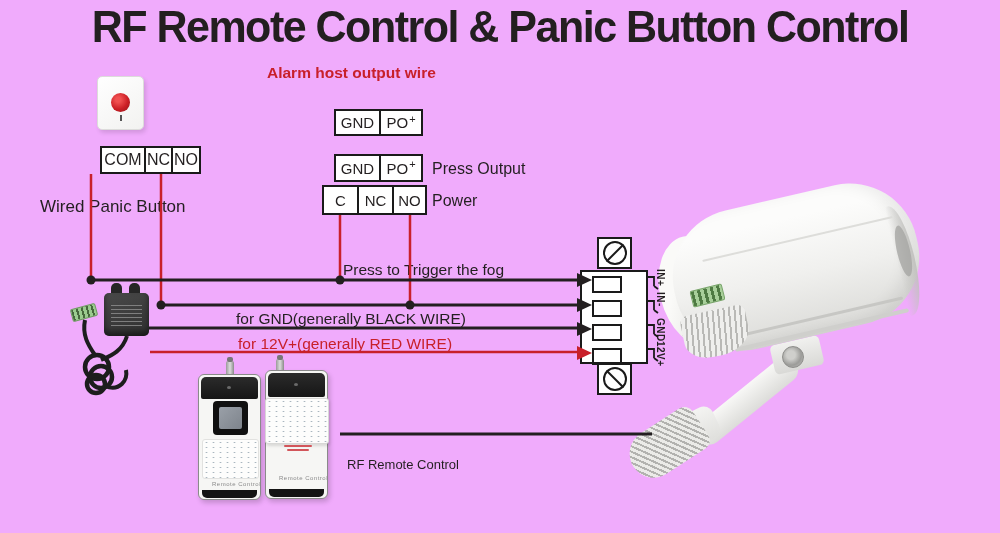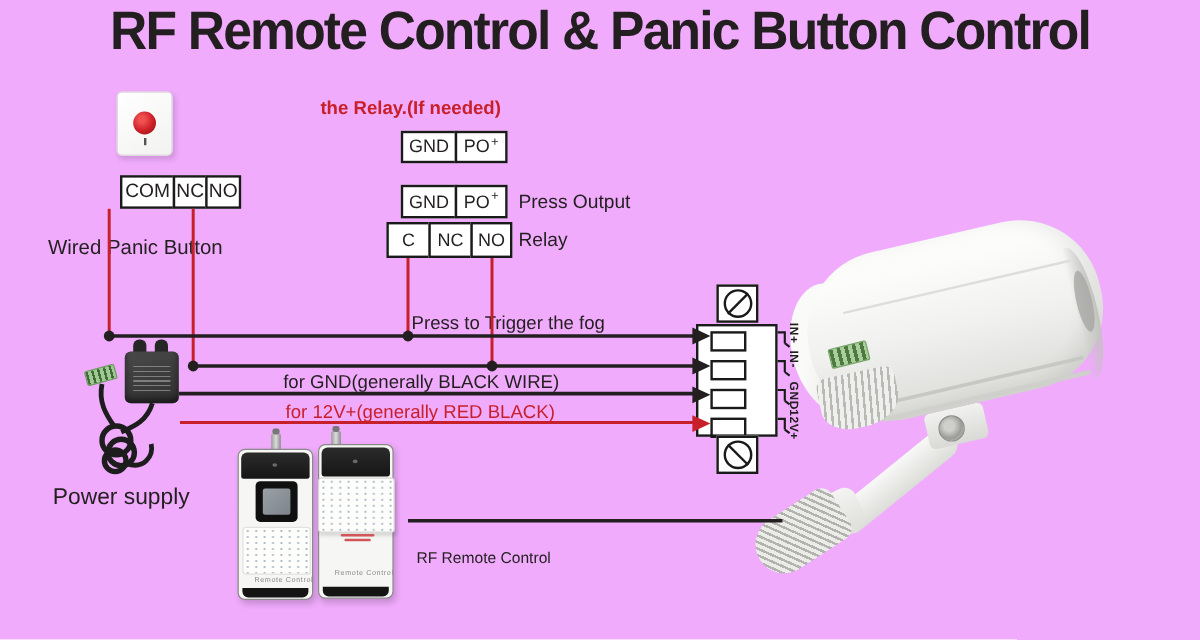--- a/index.html
+++ b/index.html
@@ -83,21 +83,21 @@
     <div class="tick"></div>
   </div>
 
   <div class="strip" style="left:76px;top:146px;padding-left:24px;">
     <div class="cell" style="width:46px;height:28px;">COM</div>
     <div class="cell" style="width:29px;height:28px;">NC</div>
     <div class="cell" style="width:30px;height:28px;">NO</div>
   </div>
   <div class="lbl" style="left:40px;top:177px;font-size:17px;margin-top:20px;">Wired Panic Button</div>
 
-  <div class="lbl red" style="left:267px;top:82px;font-size:15.5px;font-weight:bold;">the Relay.(If needed)</div>
+  <div class="lbl red" style="left:267px;top:64px;font-size:15.5px;font-weight:bold;">Alarm host output wire</div>
 
   <div class="strip" style="left:334px;top:109px;">
     <div class="cell" style="width:47px;height:27px;font-size:15px;">GND</div>
     <div class="cell" style="width:44px;height:27px;font-size:15px;">
       <span>PO</span>
         <sup>+</sup>
     </div>
   </div>
 
   <div class="strip" style="left:334px;top:154px;">
@@ -107,33 +107,32 @@
         <sup>+</sup>
     </div>
   </div>
   <div class="lbl" style="left:432px;top:160px;font-size:16px;">Press Output</div>
 
   <div class="strip" style="left:322px;top:185px;">
     <div class="cell" style="width:37px;height:30px;font-size:15px;">C</div>
     <div class="cell" style="width:37px;height:30px;font-size:15px;">NC</div>
     <div class="cell" style="width:35px;height:30px;font-size:15px;">NO</div>
   </div>
-  <div class="lbl" style="left:432px;top:192px;font-size:16px;">Relay</div>
+  <div class="lbl" style="left:432px;top:192px;font-size:16px;">Power</div>
 
   <div class="lbl" style="left:343px;top:261px;font-size:15.5px;">Press to Trigger the fog</div>
   <div class="lbl" style="left:236px;top:310px;font-size:15.5px;">for GND(generally BLACK WIRE)</div>
-  <div class="lbl red" style="left:238px;top:335px;font-size:15.5px;">for 12V+(generally RED BLACK)</div>
+  <div class="lbl red" style="left:238px;top:335px;font-size:15.5px;">for 12V+(generally RED WIRE)</div>
 
   <div class="pin" style="left:111px;top:283px;"></div>
   <div class="pin" style="left:129px;top:283px;"></div>
   <div class="psu-body">
     <div class="psu-label"></div>
   </div>
   <div class="greenconn" style="left:71px;top:306px;width:24px;height:11px;transform:rotate(-15deg);"></div>
-  <div class="lbl" style="left:44px;top:404px;font-size:19px;">Power supply</div>
 
   <div class="antenna" style="left:226px;top:361px;height:16px;"></div>
   <div class="anttip" style="left:227px;top:357px;"></div>
   <div class="remote" style="left:198px;top:374px;width:61px;height:124px;">
     <div class="rtop" style="height:22px;">
       <div class="rdot" style="left:26px;top:9px;"></div>
     </div>
     <div class="screen" style="left:14px;top:26px;width:35px;height:34px;">
       <div class="inner"></div>
     </div>

